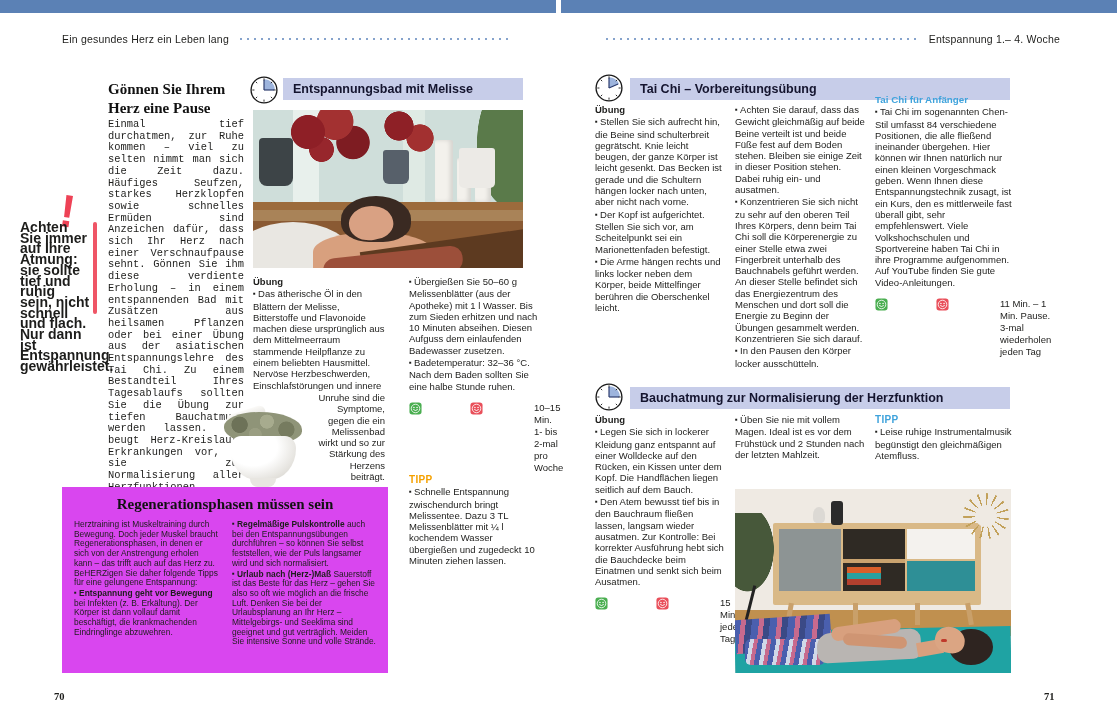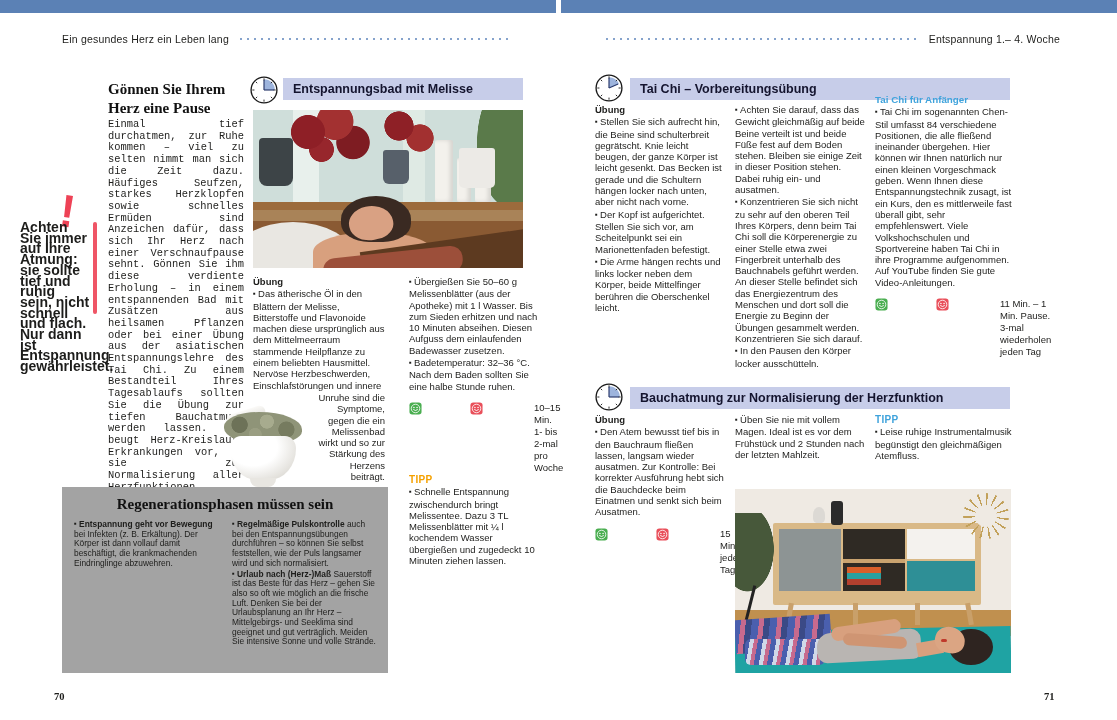--- a/index.html
+++ b/index.html
@@ -40,21 +40,21 @@
   .durrow svg{width:13px;height:13px;margin-right:4px;flex:0 0 auto;}
   .durtext{margin-left:3px;font-size:9.5px;line-height:12px;}
 
   
   .excl{position:absolute;left:60px;top:184px;color:#ee4256;font-weight:bold;font-size:46px;
         font-family:"Liberation Sans",sans-serif;transform:rotate(8deg);}
   .redline{position:absolute;left:93px;top:222px;width:3.5px;height:92px;background:#ef5566;border-radius:2px;}
   .mnote{position:absolute;left:20px;top:222px;width:70px;font-size:14px;line-height:10.7px;font-weight:600;}
 
   
-  .graybox{position:absolute;left:62px;top:487px;width:326px;height:186px;background:#a3a3a3;box-sizing:border-box;padding:9px 12px;}
+  .graybox{position:absolute;left:62px;top:487px;width:326px;height:186px;background:#d946ef;box-sizing:border-box;padding:9px 12px;}
   .graybox h2{margin:0 0 7px 0;text-align:center;font-family:"Liberation Serif",serif;font-size:15px;color:#111;}
   .gcols{display:flex;gap:14px;}
   .gcol{flex:1;font-size:8.4px;line-height:9.7px;}
   .gcol p{margin:0 0 1px 0;}
 
   .pagenum{position:absolute;bottom:18px;font-family:"Liberation Serif",serif;font-weight:bold;font-size:10.5px;}
 
   
   .photo{position:absolute;overflow:hidden;}
   .photo-bath{left:253px;top:110px;width:270px;height:158px;background:linear-gradient(180deg,#cfdeda 0 58%,#a98358 58% 70%,#8a5a33 70% 100%);}
@@ -222,20 +222,21 @@
         </div>
       </div>
       <p class="tipp-orange">TIPP</p>
       <p class="b">Schnelle Entspannung zwischendurch bringt Melissentee. Dazu 3 TL Melissenblätter mit ¼ l kochendem Wasser übergießen und zugedeckt 10 Minuten ziehen lassen.</p>
     </div>
 
     <div class="graybox">
       <h2>Regenerationsphasen müssen sein</h2>
       <div class="gcols">
         <div class="gcol">
+          <p>Herztraining ist Muskeltraining durch Bewegung. Doch jeder Muskel braucht Regenerationsphasen, in denen er sich von der Anstrengung erholen kann – das trifft auch auf das Herz zu. BeHERZigen Sie daher folgende Tipps für eine gelungene Entspannung:</p>
           <p class="b"><strong class="lead">Entspannung geht vor Bewegung</strong><span> bei Infekten (z. B. Erkältung). Der Körper ist dann vollauf damit beschäftigt, die krankmachenden Eindringlinge abzuwehren.</span></p>
         </div>
         <div class="gcol">
           <p class="b"><strong class="lead">Regelmäßige Pulskontrolle</strong><span> auch bei den Entspannungsübungen durchführen – so können Sie selbst feststellen, wie der Puls langsamer wird und sich normalisiert.</span></p>
           <p class="b"><strong class="lead">Urlaub nach (Herz-)Maß</strong><span> Sauerstoff ist das Beste für das Herz – gehen Sie also so oft wie möglich an die frische Luft. Denken Sie bei der Urlaubsplanung an Ihr Herz – Mittelgebirgs- und Seeklima sind geeignet und gut verträglich. Meiden Sie intensive Sonne und volle Strände.</span></p>
         </div>
       </div>
     </div>
 
     <div class="pagenum" style="left:54px;">70</div>
@@ -322,20 +323,21 @@
       </g>
       <g stroke="#2a3a6b" stroke-width="1.4">
           <line x1="18" y1="18" x2="18" y2="6"></line>
           <line x1="18" y1="18" x2="30" y2="18"></line>
         </g>
     </svg>
     <div class="band" style="left:630px;top:387px;width:380px;">Bauchatmung zur Normalisierung der Herzfunktion</div>
 
     <div class="col" style="left:595px;top:414px;width:130px;">
       <p class="ulabel">Übung</p>
+      <p class="b">Legen Sie sich in lockerer Kleidung ganz entspannt auf einer Wolldecke auf den Rücken, ein Kissen unter dem Kopf. Die Handflächen liegen seitlich auf dem Bauch.</p>
       <p class="b">Den Atem bewusst tief bis in den Bauchraum fließen lassen, langsam wieder ausatmen. Zur Kontrolle: Bei korrekter Ausführung hebt sich die Bauchdecke beim Einatmen und senkt sich beim Ausatmen.</p>
       <div class="durrow">
         <svg viewBox="0 0 14 14">
           <rect x="0.5" y="0.5" width="13" height="13" rx="3" fill="#4aae50"></rect>
           <circle cx="7" cy="7" r="4.6" fill="none" stroke="#fff" stroke-width="0.9"></circle>
           <circle cx="5.3" cy="5.8" r="0.8" fill="#fff"></circle>
             <circle cx="8.7" cy="5.8" r="0.8" fill="#fff"></circle>
           <path d="M4.9 8.3 Q7 10.3 9.1 8.3" stroke="#fff" stroke-width="1" fill="none" stroke-linecap="round"></path>
         </svg>
         <svg viewBox="0 0 14 14">

